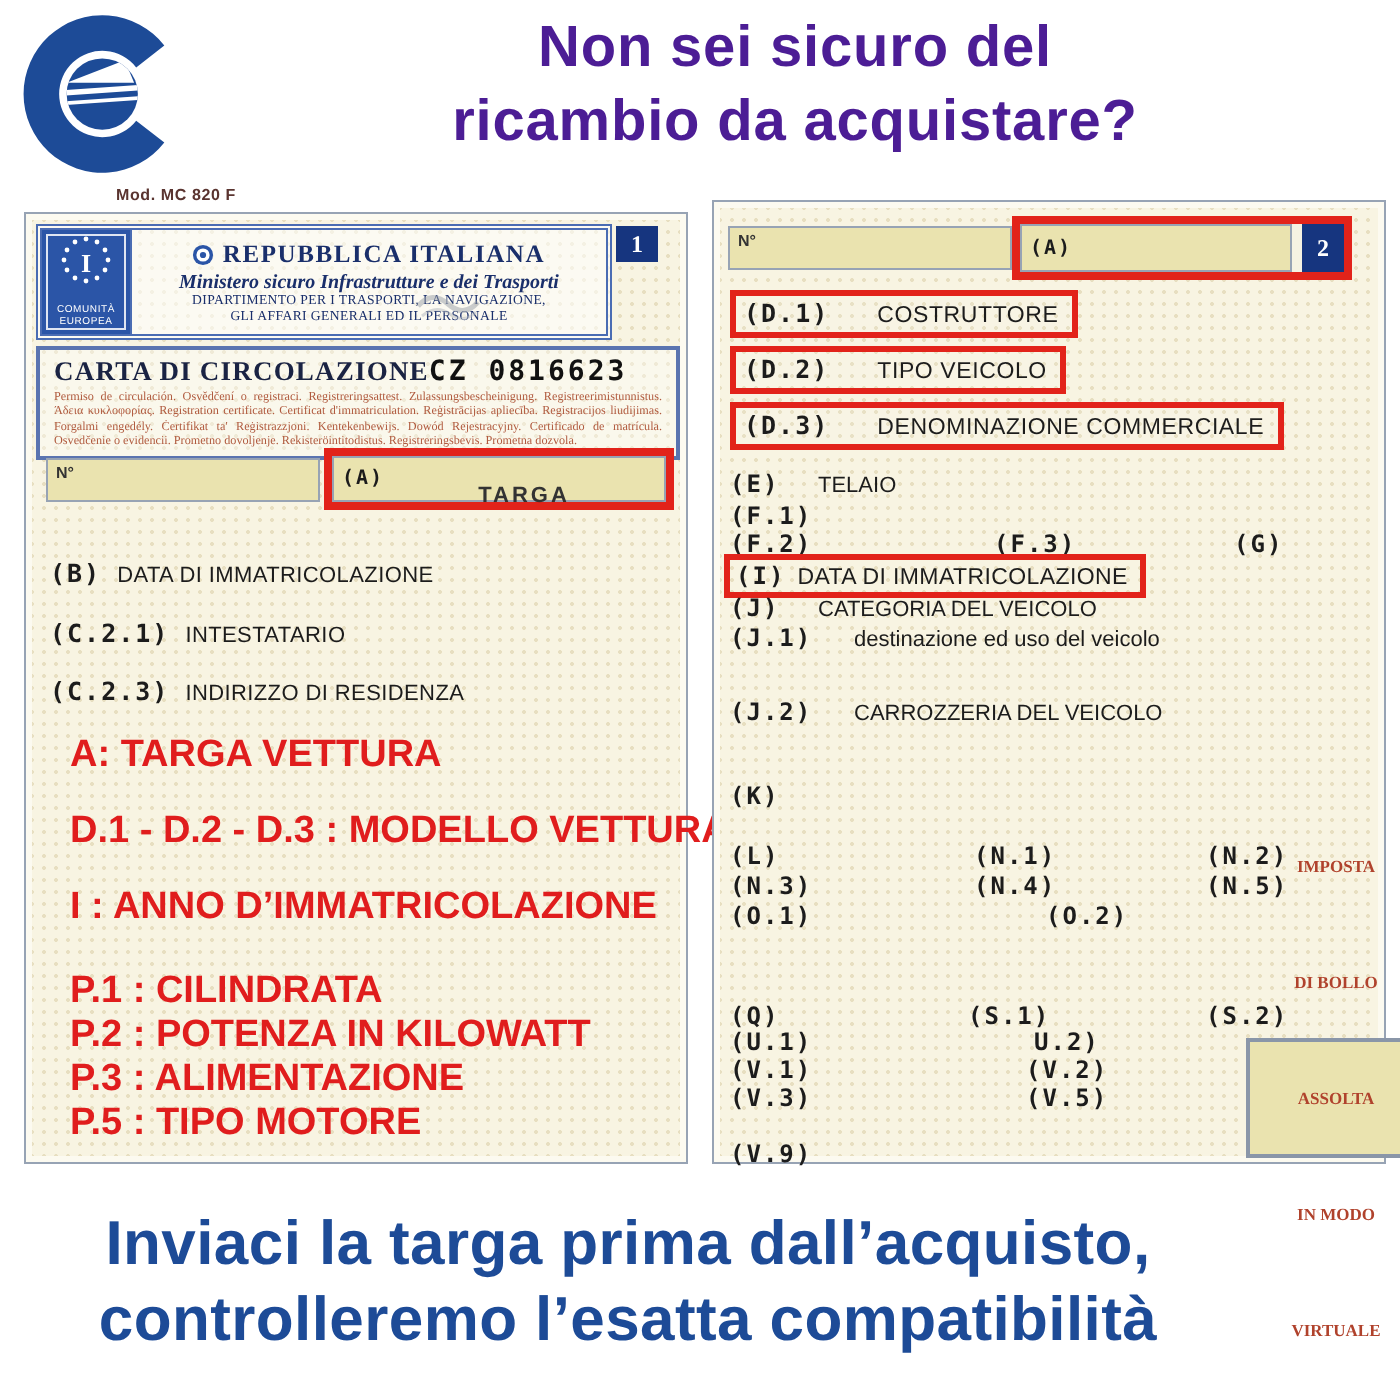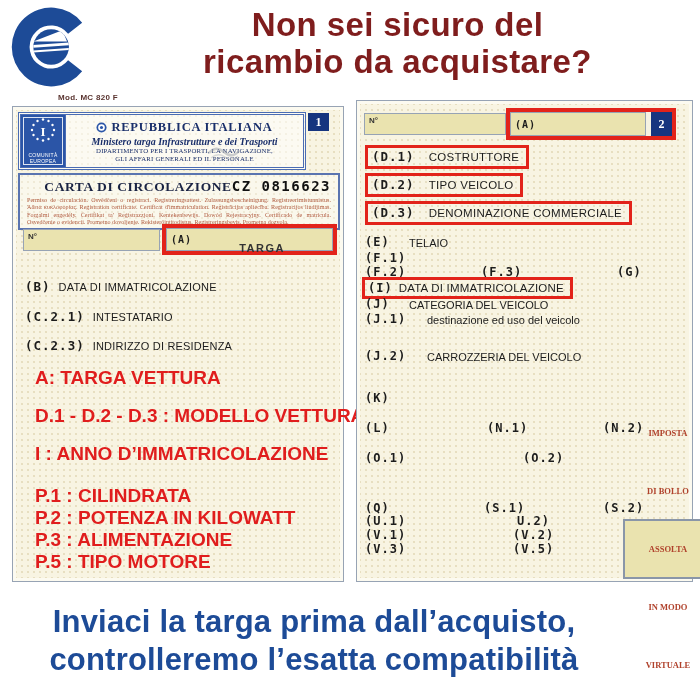--- a/index.html
+++ b/index.html
@@ -4,21 +4,21 @@
 <style>
   html,body{margin:0;padding:0;}
   body{
     width:700px;height:700px;position:relative;background:#ffffff;
     font-family:"Liberation Sans",sans-serif;overflow:hidden;
   }
   
   .logo{position:absolute;left:8px;top:0px;width:90px;height:94px;}
   .heading{
     position:absolute;left:100px;top:6px;width:595px;text-align:center;
-    font-weight:bold;font-size:33px;line-height:37px;color:#7f1d1d;letter-spacing:.4px;
+    font-weight:bold;font-size:29px;line-height:37px;color:#4c1d95;letter-spacing:.4px;
   }
   
   .footer{
     position:absolute;left:0;top:603px;width:628px;text-align:center;
     font-weight:bold;font-size:31px;line-height:38px;color:#1d4b97;letter-spacing:.2px;
   }
   
   .doc{
     position:absolute;background:#f8f4e2;border:1px solid #97a3b4;box-sizing:border-box;
     background-image:radial-gradient(circle,rgba(203,188,138,.38) .9px,transparent 1.1px);
@@ -58,21 +58,21 @@
   .badge{
     position:absolute;background:#16357f;color:#fff;display:flex;align-items:center;justify-content:center;
     font-family:"Liberation Serif",serif;font-weight:bold;font-size:12px;
   }
   .badge-1{left:295px;top:6px;width:21px;height:18px;}
   .stamp{position:absolute;left:194px;top:34px;opacity:.5;}
   .carta-box{
     position:absolute;left:5px;top:66px;width:322px;height:57px;border:2px solid #5a74b0;
     background:rgba(255,255,255,.35);padding:3px 7px;box-sizing:border-box;
   }
-  .carta-title-row{display:flex;justify-content:flex-end;align-items:baseline;}
+  .carta-title-row{display:flex;justify-content:flex-start;align-items:baseline;}
   .carta-title{font-family:"Liberation Serif",serif;font-weight:bold;font-size:13.5px;color:#1a2343;letter-spacing:.6px;}
   .carta-serial{font-family:"DejaVu Sans Mono",monospace;font-weight:bold;font-size:14px;color:#111;letter-spacing:1.5px;}
   .multilingual{
     margin-top:2px;font-size:6.1px;line-height:7.3px;color:#b05a3e;text-align:justify;
     font-family:"Liberation Serif",serif;
   }
   
   .khaki{background:#eae3af;border:1px solid #97a3b4;box-sizing:border-box;}
   .n-field{padding:2px 4px;font-size:8px;font-weight:bold;color:#333;}
   .n-left{left:10px;top:122px;width:137px;height:22px;}
@@ -87,21 +87,21 @@
   .lrow .lbl{font-size:11px;letter-spacing:.2px;}
   .anno{position:absolute;left:22px;color:#e01d1d;font-weight:bold;font-size:19px;white-space:nowrap;}
   
   .n-right{left:7px;top:12px;width:142px;height:22px;}
   .a-right{position:absolute;left:149px;top:7px;width:170px;height:32px;display:flex;align-items:stretch;}
   .a-right .khaki{flex:1;border:1px solid #97a3b4;display:flex;align-items:center;}
   .a-right .sliver{width:5px;background:#f5f2e2;}
   .badge-2{position:static;width:21px;flex:0 0 21px;}
   .dbox{
     position:absolute;border:3px solid #e2231a;padding:1px 7px 2px 4px;
-    display:flex;align-items:baseline;gap:14px;white-space:nowrap;background:rgba(255,255,255,.08);
+    display:flex;align-items:baseline;gap:24px;white-space:nowrap;background:rgba(255,255,255,.08);
   }
   .dbox .code{font-size:12.5px;}
   .dbox .lbl{font-size:11.5px;letter-spacing:.3px;}
   .rrow{position:absolute;left:8px;width:322px;height:15px;}
   .rrow .code{font-size:12px;position:absolute;white-space:nowrap;}
   .rrow .lbl{font-size:11px;position:absolute;white-space:nowrap;}
   .c1{left:0;}
   .ibox{
     position:absolute;left:5px;top:176px;border:3px solid #e2231a;padding:1px 6px 1px 3px;
     display:flex;align-items:baseline;gap:6px;white-space:nowrap;
@@ -174,21 +174,21 @@
     </div>
     <div class="header-titles">
       <div class="country-row">
         <svg width="11" height="11" viewBox="0 0 12 12">
           <circle cx="6" cy="6" r="5.5" fill="#2b55a7"></circle>
           <circle cx="6" cy="6" r="3.6" fill="#ffffff"></circle>
           <circle cx="6" cy="6" r="1.7" fill="#2b55a7"></circle>
         </svg>
         <span>REPUBBLICA ITALIANA</span>
       </div>
-      <div class="ministry">Ministero targa Infrastrutture e dei Trasporti</div>
+      <div class="ministry">Ministero sicuro Infrastrutture e dei Trasporti</div>
       <div class="dept">DIPARTIMENTO PER I TRASPORTI, LA NAVIGAZIONE,</div>
       <div class="dept">GLI AFFARI GENERALI ED IL PERSONALE</div>
     </div>
   </div>
 
   <div class="badge badge-1">1</div>
 
   <div class="stamp">
     <svg width="34" height="22" viewBox="0 0 34 22">
       <path d="M2 12 Q9 4 17 11 T32 10" fill="none" stroke="#9aa0a8" stroke-width="2.5"></path>
@@ -262,21 +262,21 @@
 
   <div class="rrow" style="top:134px">
     <span class="code c1">(E)</span>
     <span class="lbl" style="left:44px;top:2px">TELAIO</span>
   </div>
   <div class="rrow" style="top:150px">
     <span class="code c1">(F.1)</span>
   </div>
   <div class="rrow" style="top:164px">
     <span class="code c1">(F.2)</span>
-    <span class="code" style="left:116px">(F.3)</span>
+    <span class="code" style="left:132px">(F.3)</span>
     <span class="code" style="left:252px">(G)</span>
   </div>
 
   <div class="ibox">
     <span class="code">(I)</span>
     <span class="lbl">DATA DI IMMATRICOLAZIONE</span>
   </div>
 
   <div class="rrow" style="top:196px">
     <span class="code c1">(J)</span>
@@ -292,20 +292,25 @@
   </div>
   <div class="rrow" style="top:290px">
     <span class="code c1">(K)</span>
   </div>
 
   <div class="rrow" style="top:320px">
     <span class="code c1">(L)</span>
     <span class="code" style="left:122px">(N.1)</span>
     <span class="code" style="left:238px">(N.2)</span>
   </div>
+  <div class="rrow" style="top:335px">
+    <span class="code c1">(N.3)</span>
+    <span class="code" style="left:122px">(N.4)</span>
+    <span class="code" style="left:238px">(N.5)</span>
+  </div>
   <div class="rrow" style="top:350px">
     <span class="code c1">(O.1)</span>
     <span class="code" style="left:158px">(O.2)</span>
   </div>
 
 
   <div class="rrow" style="top:400px">
     <span class="code c1">(Q)</span>
     <span class="code" style="left:119px">(S.1)</span>
     <span class="code" style="left:238px">(S.2)</span>
@@ -314,20 +319,23 @@
     <span class="code c1">(U.1)</span>
     <span class="code" style="left:152px">U.2)</span>
   </div>
   <div class="rrow" style="top:427px">
     <span class="code c1">(V.1)</span>
     <span class="code" style="left:148px">(V.2)</span>
   </div>
   <div class="rrow" style="top:441px">
     <span class="code c1">(V.3)</span>
     <span class="code" style="left:148px">(V.5)</span>
+  </div>
+  <div class="rrow" style="top:469px">
+    <span class="code c1">(V.9)</span>
   </div>
 
   <div class="imposta">
     <div>IMPOSTA</div>
     <div>DI BOLLO</div>
     <div>ASSOLTA</div>
     <div>IN MODO</div>
     <div>VIRTUALE</div>
   </div>
 </div>

